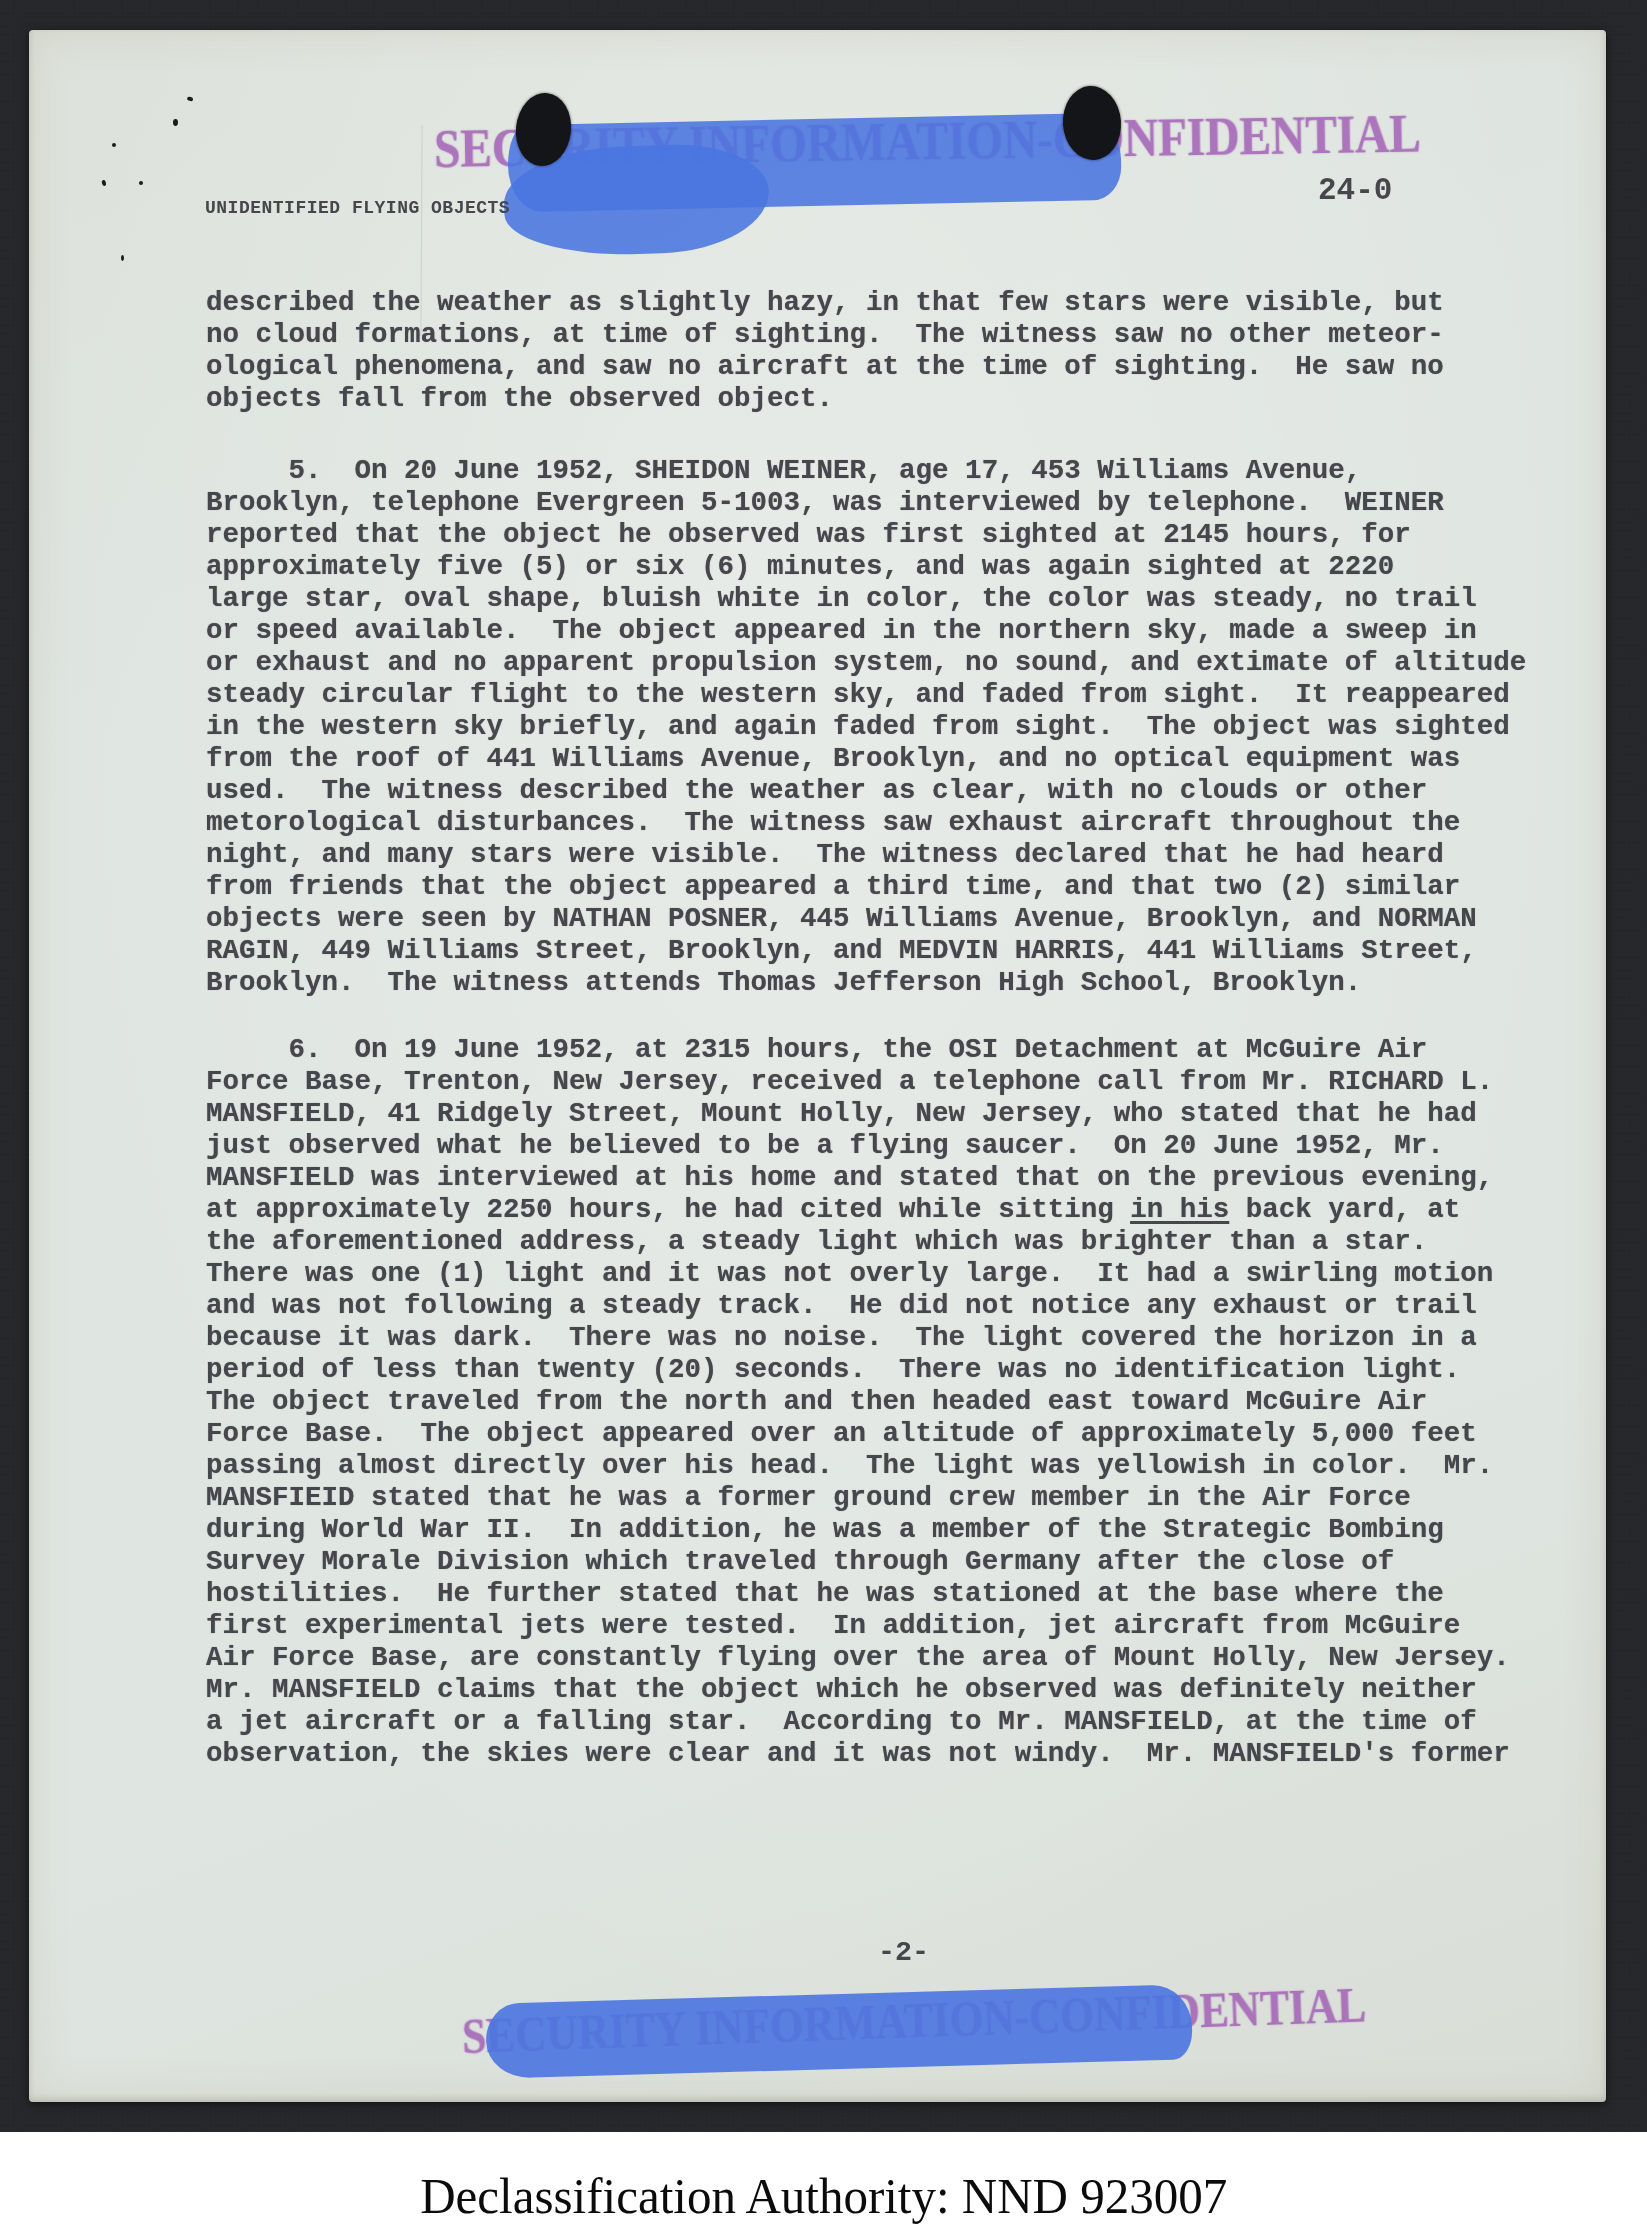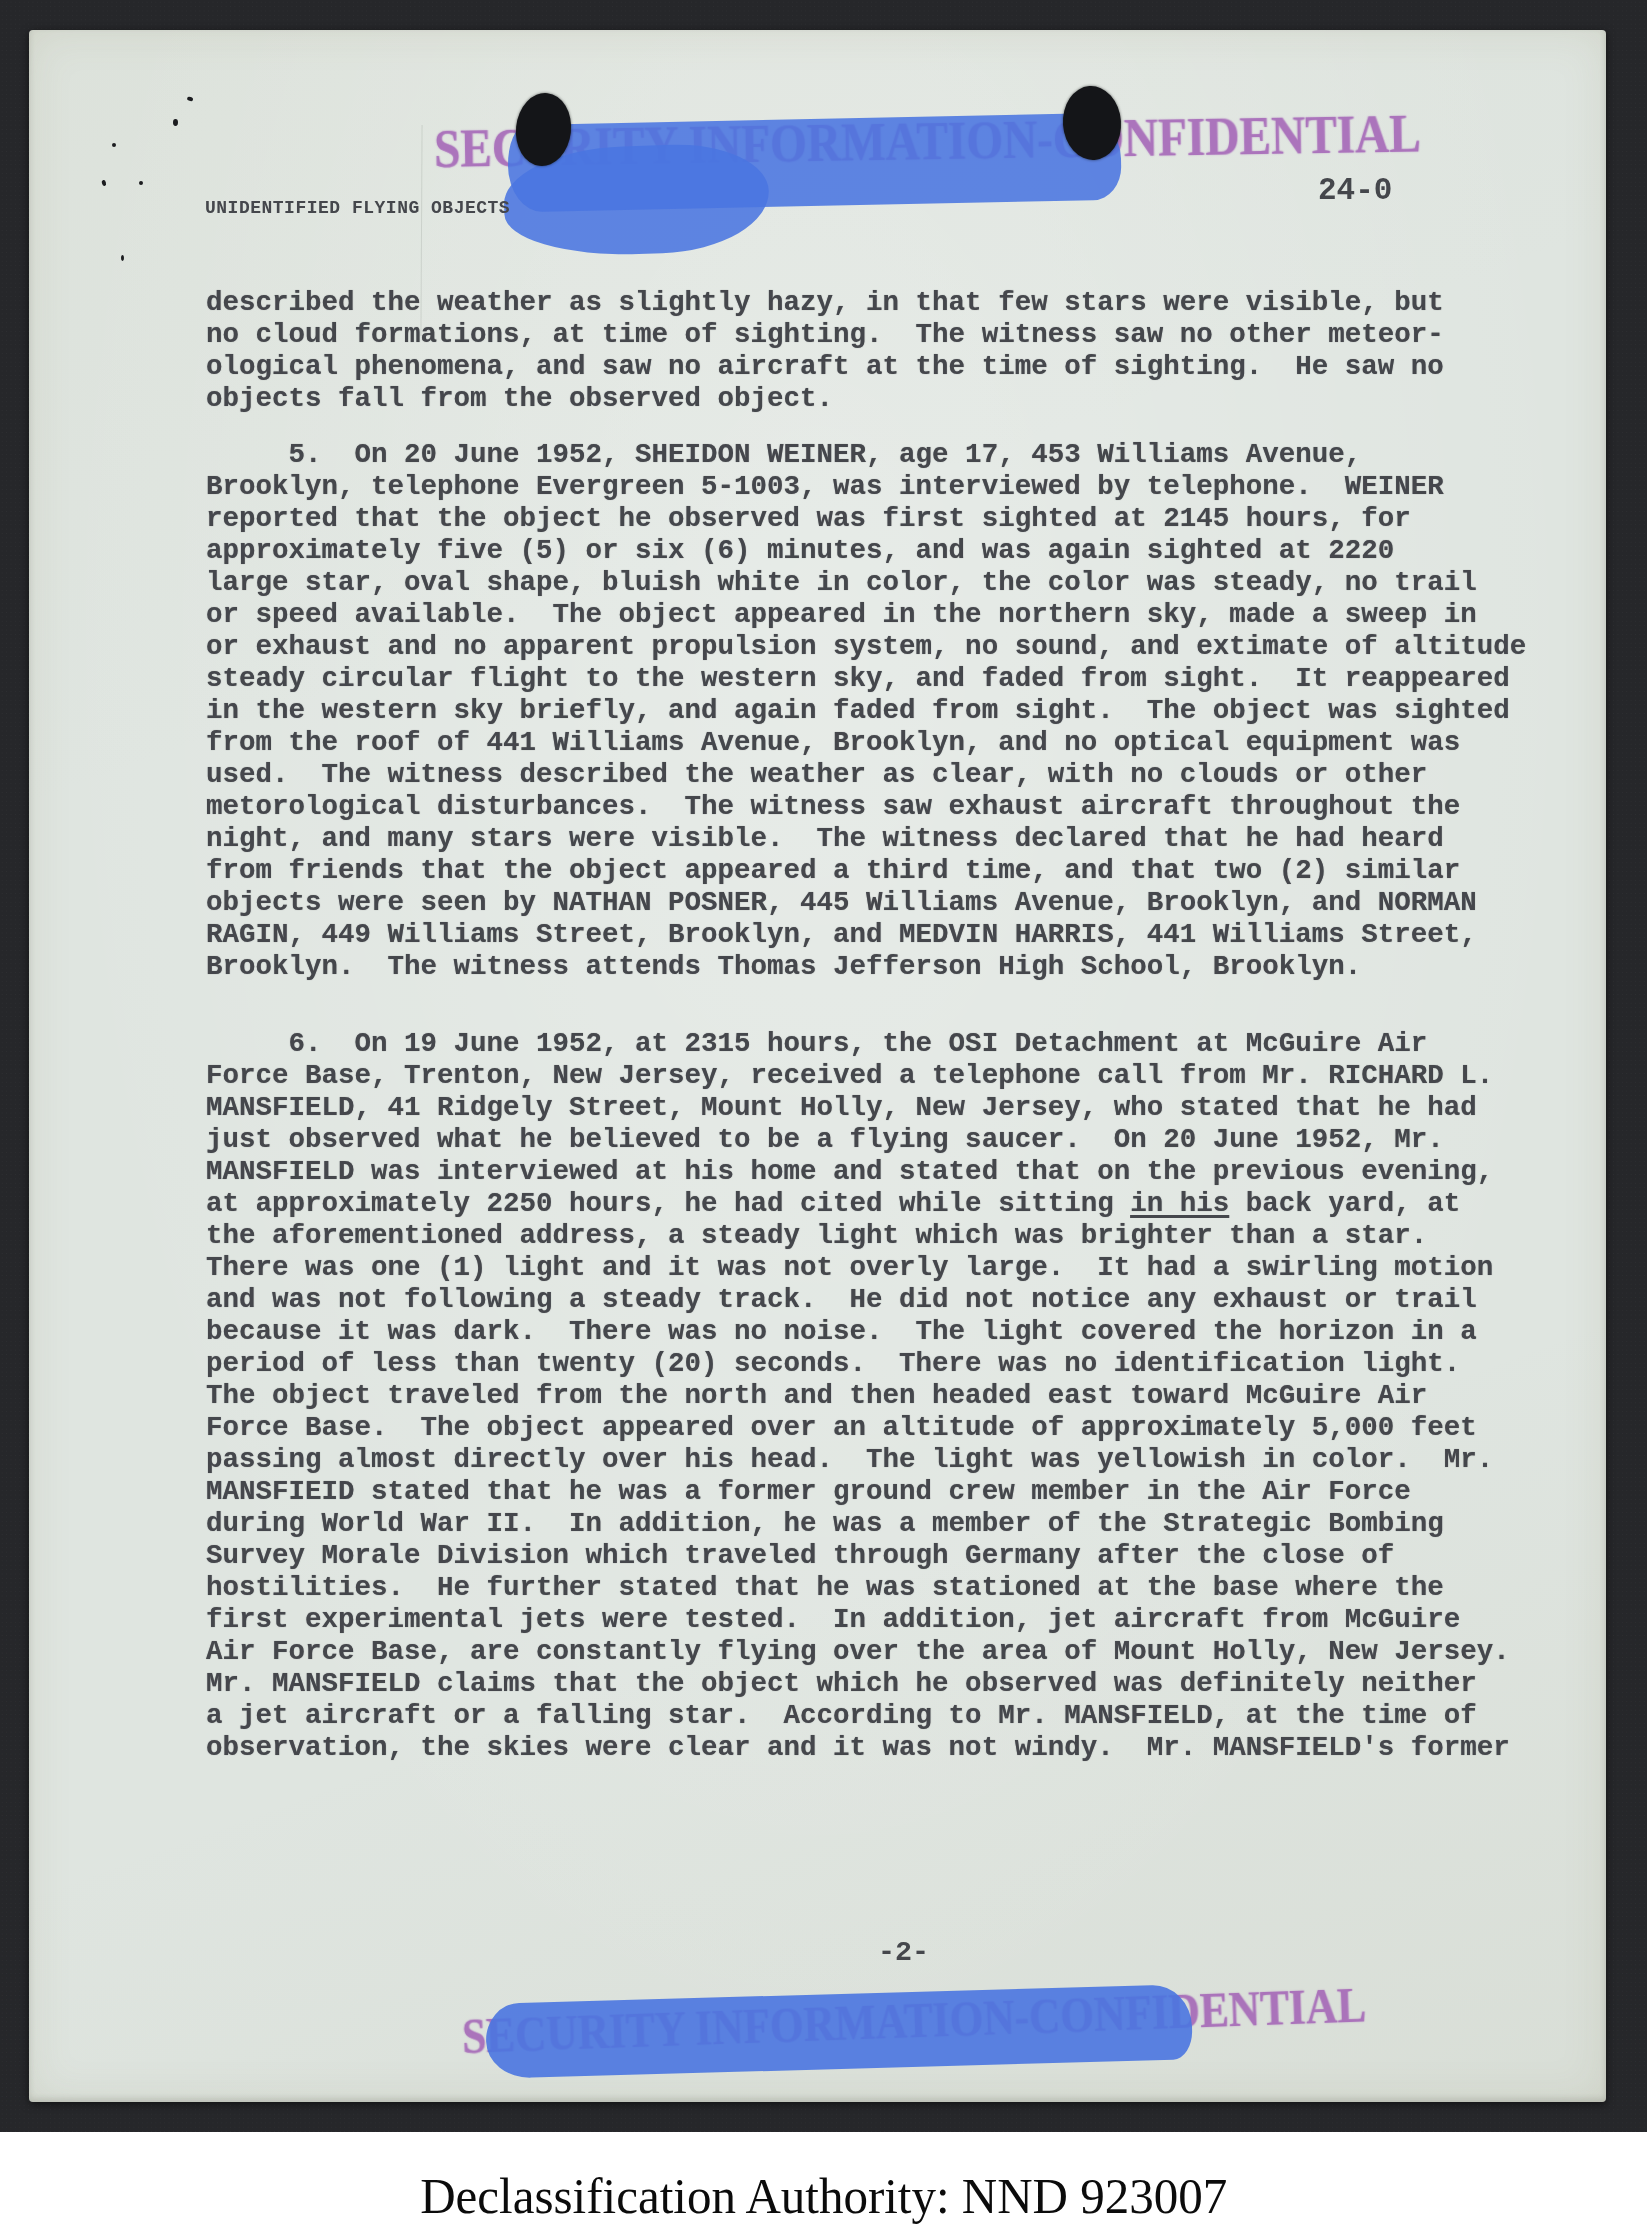--- a/index.html
+++ b/index.html
@@ -15,22 +15,22 @@
     background:var(--paper,#dfe5e0);
     background-image:
       radial-gradient(ellipse at 50% 30%, rgba(255,255,255,.25), transparent 70%),
       linear-gradient(160deg, rgba(190,190,160,.08), transparent 30%, transparent 70%, rgba(160,160,130,.10));
     border-radius:3.9px;
     box-shadow:inset 0 0 44px rgba(120,115,70,.13), inset 0 -2.9px 6.9px rgba(60,60,50,.18), 0 2px 8.8px rgba(0,0,0,.55);
   }
   .type{font-family:"Liberation Mono","DejaVu Sans Mono",monospace;font-weight:700;color:var(--ink,#45474c);}
   .body-text{position:absolute;left:206px;top:287px;width:1314px;}
   .tline{font-size:27.5px;line-height:32px;white-space:pre;filter:blur(0.3px);text-shadow:0 0 1px rgba(60,62,68,.55);}
-  .para-gap5{margin-top:24px;}
-  .para-gap6{margin-top:45px;}
+  .para-gap5{margin-top:40px;}
+  .para-gap6{margin-top:35px;}
   .u-seg{text-decoration:underline;text-decoration-thickness:2.5px;text-underline-offset:4.4px;}
   .doc-title{position:absolute;left:205px;top:198px;font-size:18px;letter-spacing:0.5px;filter:blur(0.3px);}
   .doc-number{position:absolute;left:1318px;top:173px;font-size:31px;filter:blur(0.3px);}
   .page-num{position:absolute;left:878px;top:1936px;font-size:28.4px;filter:blur(0.2px);}
   .stamp{
     position:absolute;white-space:nowrap;
     font-family:"Liberation Serif","DejaVu Serif",serif;font-weight:700;
     color:var(--stamp,#a05cb4);opacity:.82;
     text-shadow:0 0 2px rgba(160,92,180,.55), 1px 0 0 rgba(160,92,180,.35);
     filter:blur(0.4px);

